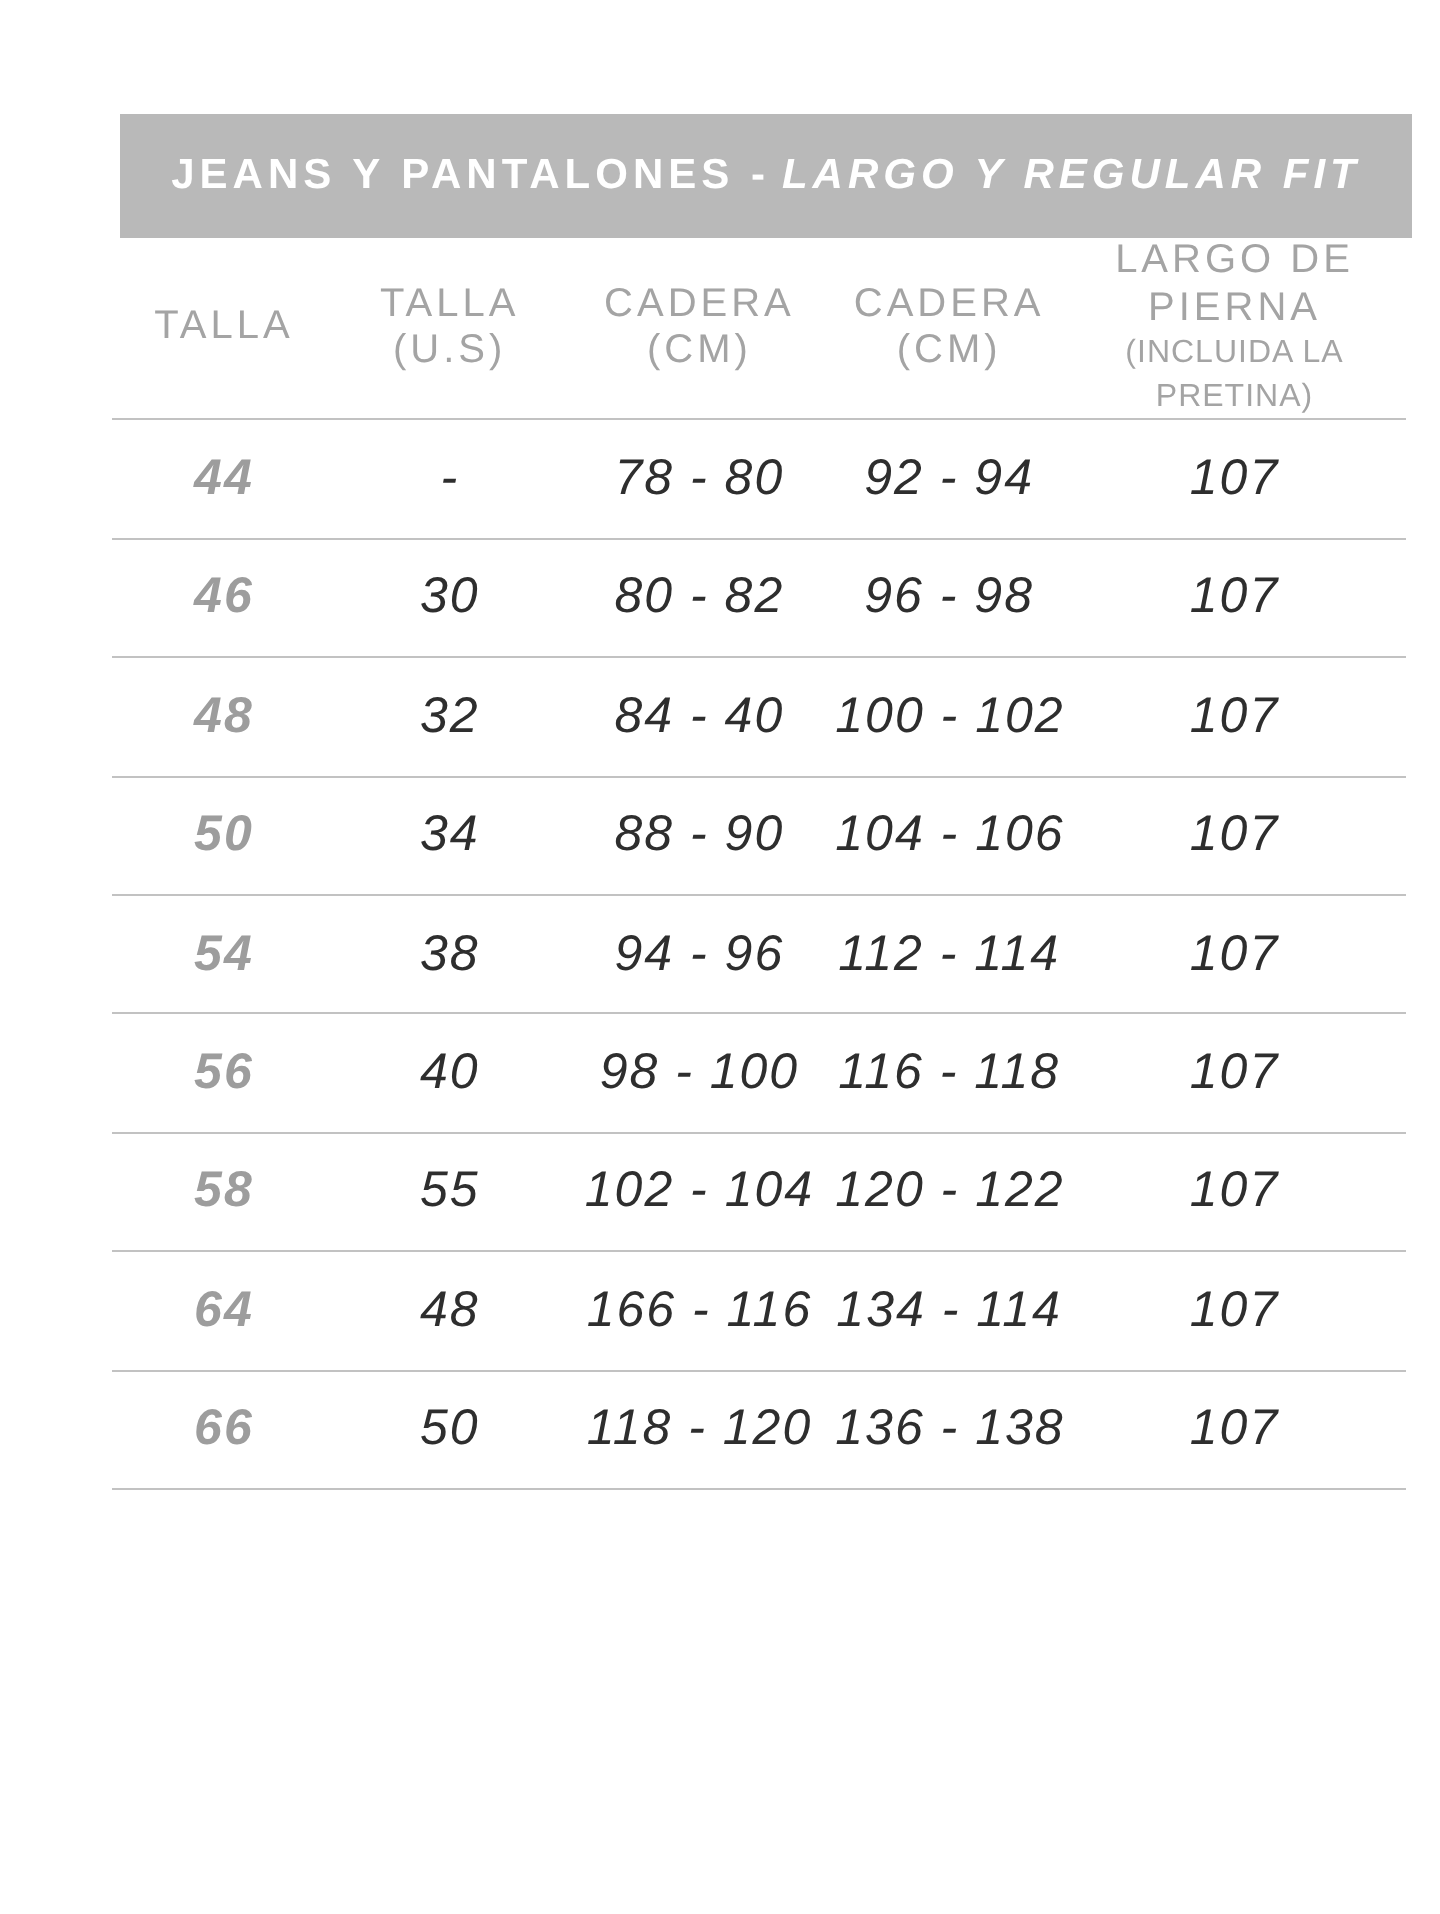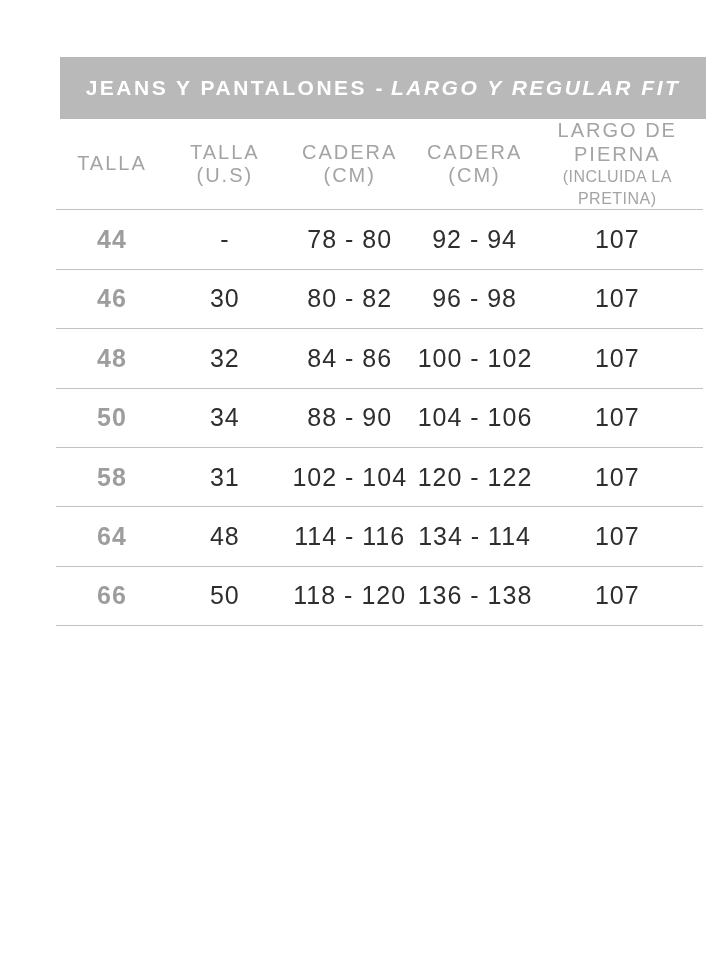--- a/index.html
+++ b/index.html
@@ -54,20 +54,21 @@
   tbody td {
     height: 58.4px;
     text-align: center;
     vertical-align: middle;
     font-size: 25px;
     letter-spacing: 1px;
     color: #2e2e2e;
     border-bottom: 1px solid #c2c2c2;
     padding: 0;
     white-space: nowrap;
+    font-style: italic;
   }
   tbody td.c-size {
     color: #9d9d9d;
     font-weight: bold;
   }
 </style>
 </head>
 <body>
 
 <div class="page">
@@ -113,42 +114,56 @@
         <tr>
     <td class="c-size">46</td>
     <td>30</td>
     <td>80 - 82</td>
     <td>96 - 98</td>
     <td>107</td>
   </tr>
         <tr>
     <td class="c-size">48</td>
     <td>32</td>
-    <td>84 - 86</td>
+    <td>84 - 40</td>
     <td>100 - 102</td>
     <td>107</td>
   </tr>
         <tr>
     <td class="c-size">50</td>
     <td>34</td>
     <td>88 - 90</td>
     <td>104 - 106</td>
     <td>107</td>
   </tr>
         <tr>
+    <td class="c-size">54</td>
+    <td>38</td>
+    <td>94 - 96</td>
+    <td>112 - 114</td>
+    <td>107</td>
+  </tr>
+        <tr>
+    <td class="c-size">56</td>
+    <td>40</td>
+    <td>98 - 100</td>
+    <td>116 - 118</td>
+    <td>107</td>
+  </tr>
+        <tr>
     <td class="c-size">58</td>
-    <td>31</td>
+    <td>55</td>
     <td>102 - 104</td>
     <td>120 - 122</td>
     <td>107</td>
   </tr>
         <tr>
     <td class="c-size">64</td>
     <td>48</td>
-    <td>114 - 116</td>
+    <td>166 - 116</td>
     <td>134 - 114</td>
     <td>107</td>
   </tr>
         <tr>
     <td class="c-size">66</td>
     <td>50</td>
     <td>118 - 120</td>
     <td>136 - 138</td>
     <td>107</td>
   </tr>

